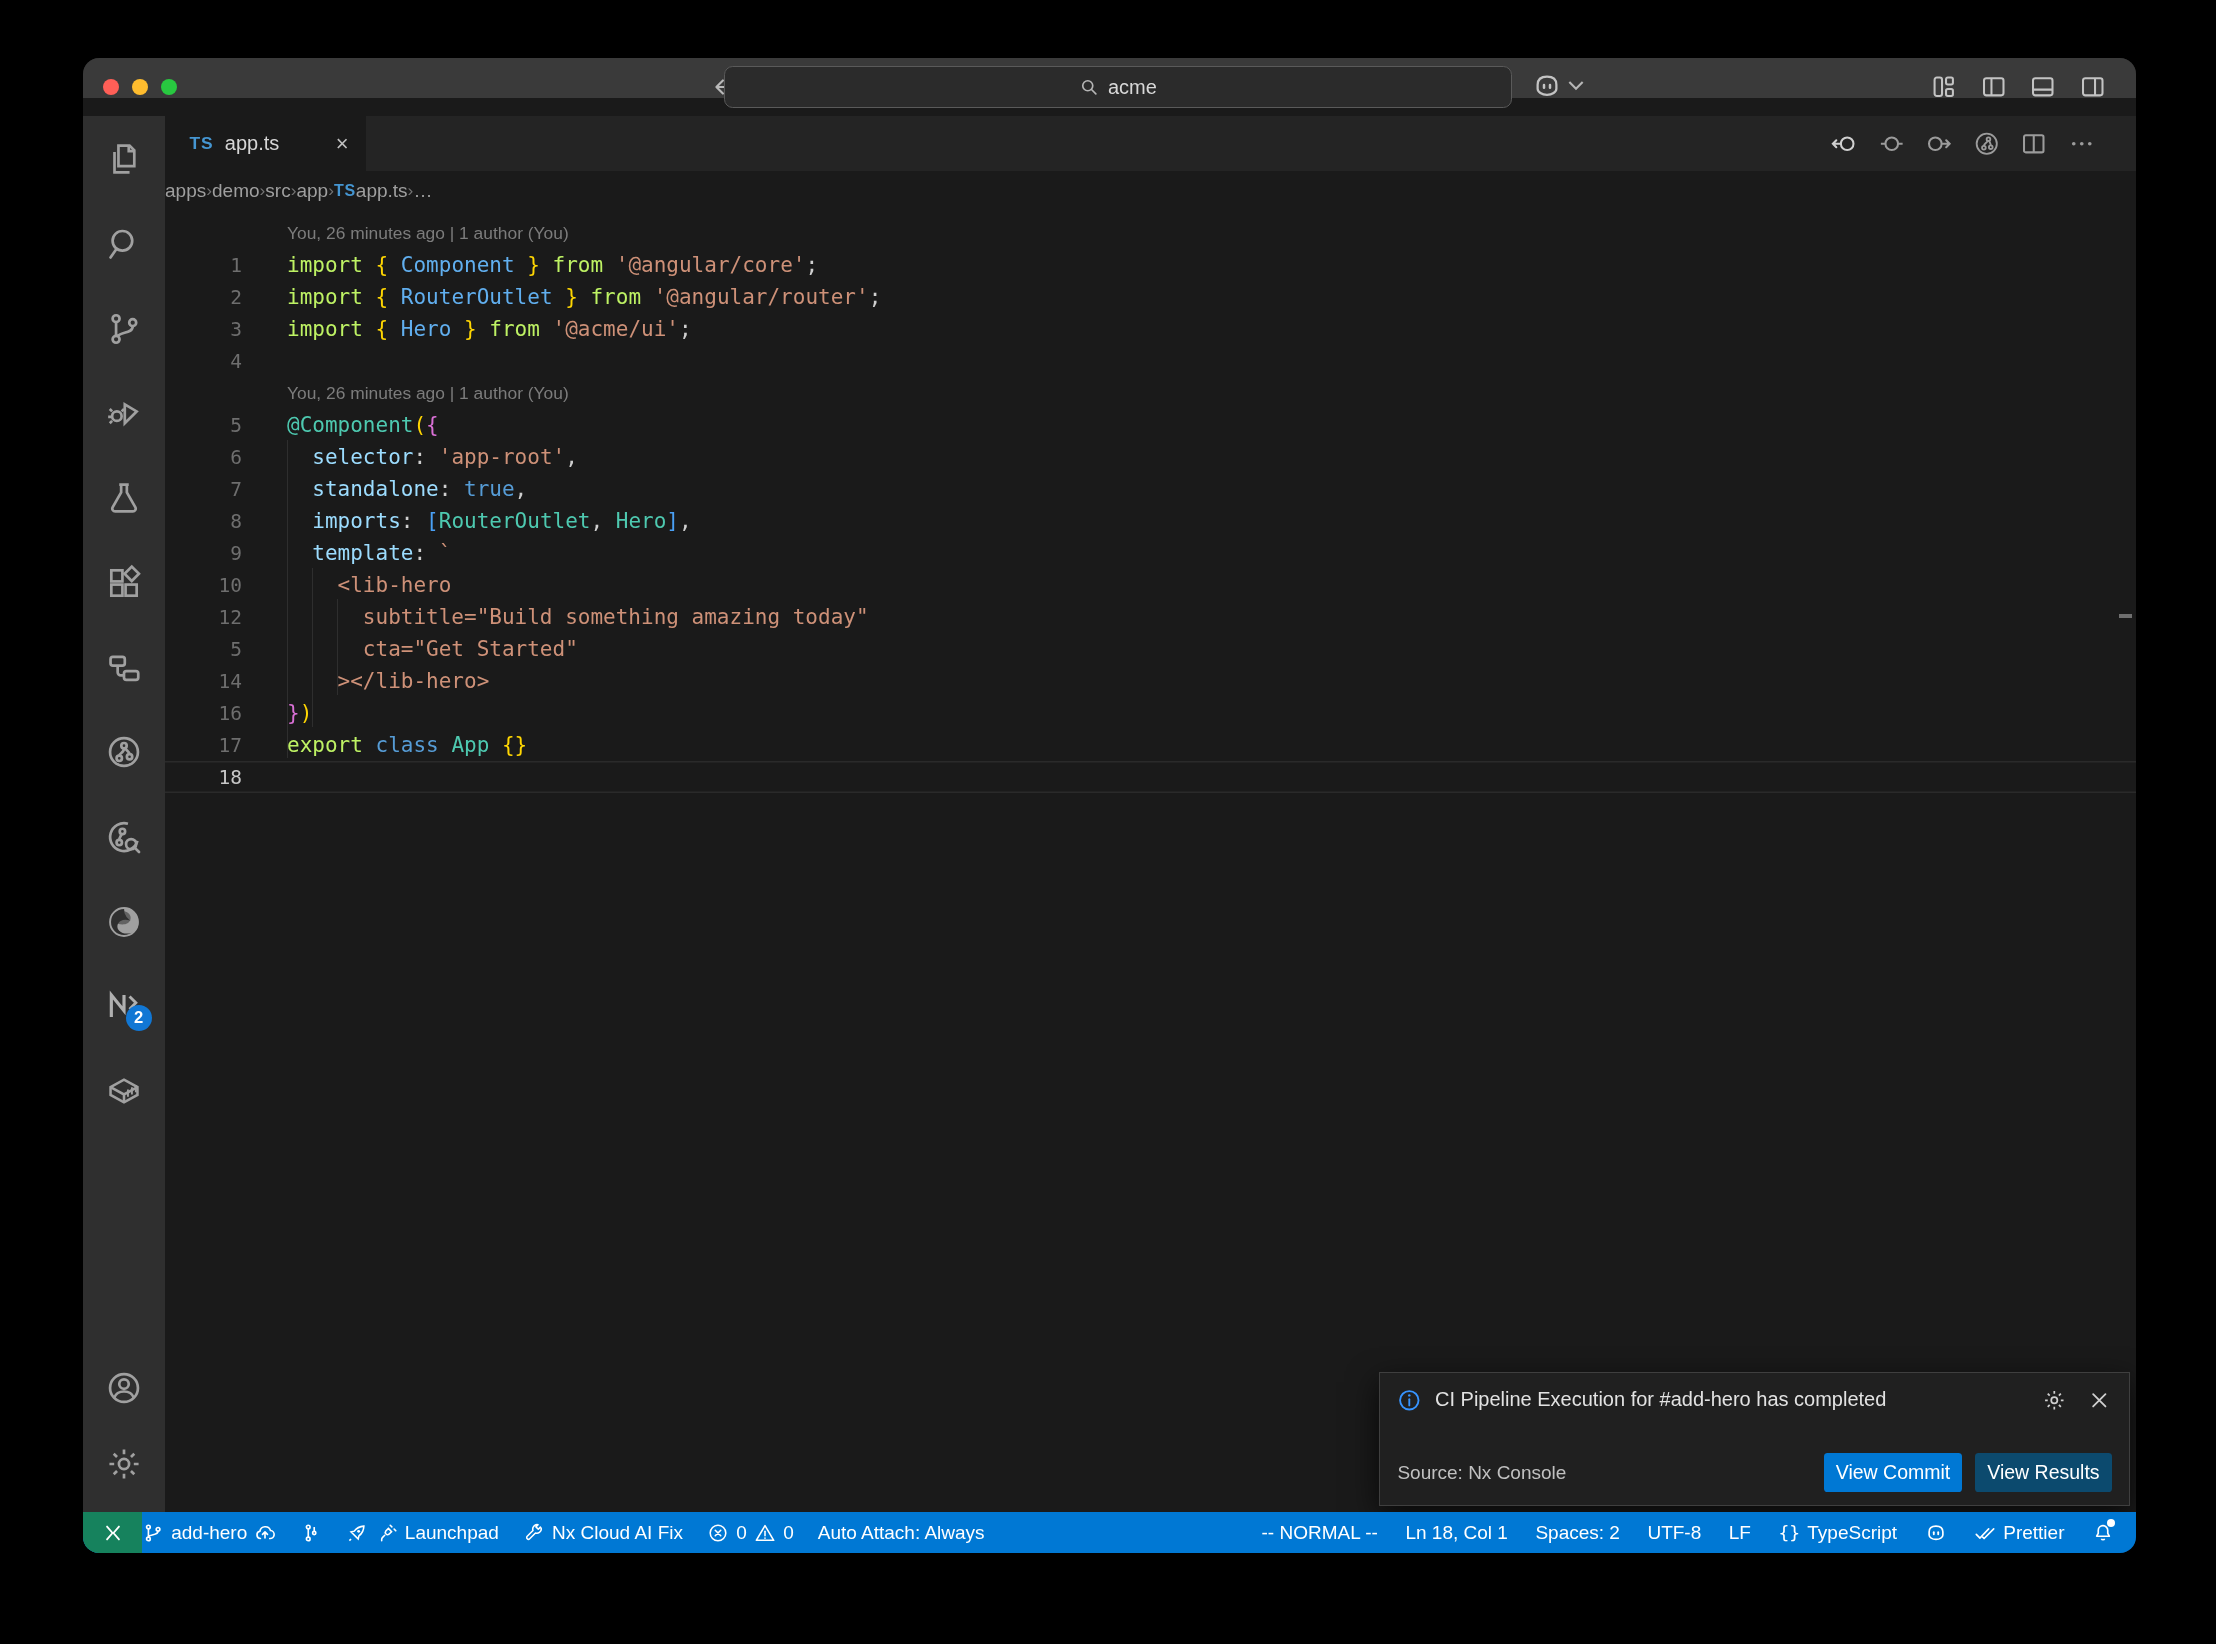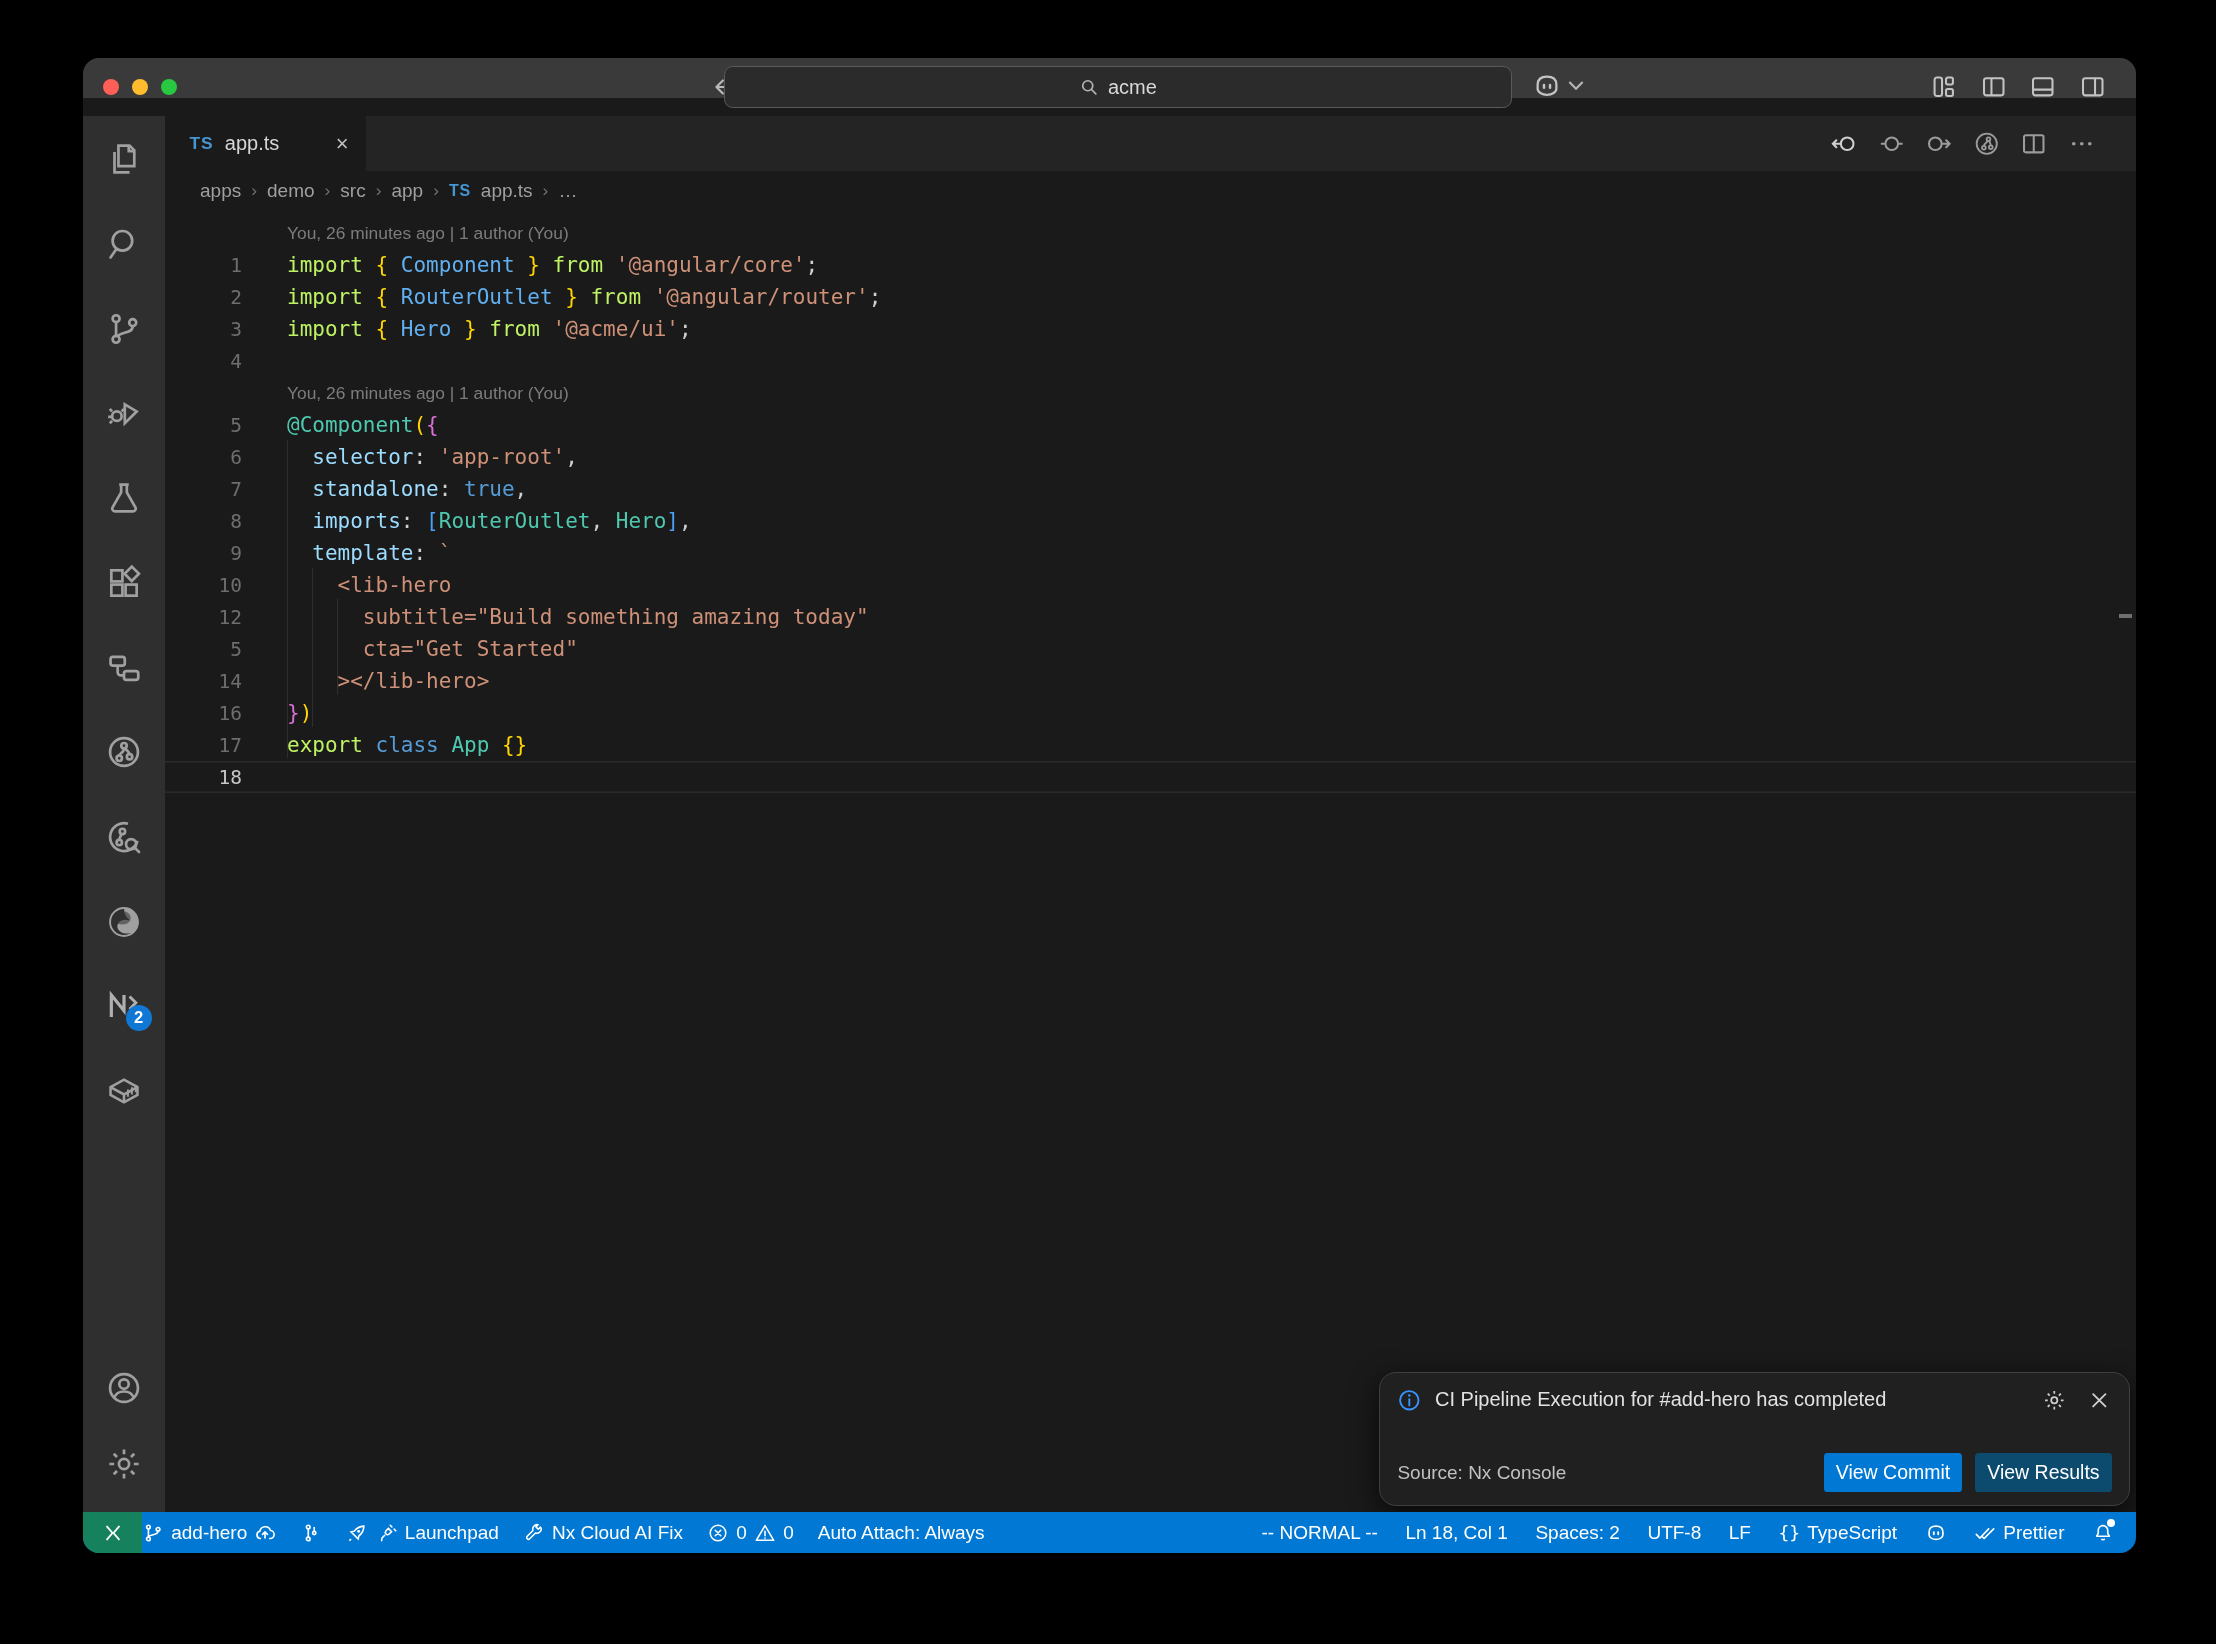--- a/index.html
+++ b/index.html
@@ -39,22 +39,22 @@
   
   .tabs { height:55px; background:#242424; display:flex; align-items:stretch; position:relative; flex:none; }
   .tab { width:201px; background:#1a1a1a; display:flex; align-items:center; padding:0 17.4px 0 24.6px;
     gap:11.6px; color:#d6d6d6; font-size:20px; }
   .tab .close { margin-left:auto; color:#c0c0c0; font-size:22px; }
   .ts-badge { color:#4596d2; font-weight:bold; font-size:17.4px; letter-spacing:0.7px; }
   .editor-actions { position:absolute; right:41px; top:0; height:55px; display:flex; align-items:center; gap:20px; }
   .editor-actions svg { width:27.5px; height:27.5px; }
 
   
-  .crumbs { height:39px; background:#1a1a1a; display:flex; align-items:center; padding-left:35px;
-    color:#9f9f9f; font-size:19px; gap:10px; flex:none; }
+  .crumbs { height:39px; background:#1a1a1a; display:flex; align-items:center; 
+    color:#9f9f9f; font-size:19px; flex:none; }
   .crumbs .sep { color:#737373; font-size:17.4px; }
   .crumbs .ts-badge { font-size:16px; }
 
   
   .editor { flex:1; background:#1a1a1a; position:relative; overflow:hidden; }
   .rows { position:absolute; left:0; top:7.2px; right:0; }
   .row { height:32px; display:flex; align-items:center; }
   .ln { width:122px; padding-right:45px; text-align:right; flex:none;
     font-family:"DejaVu Sans Mono", monospace; font-size:19.5px; color:#6e6e6e; }
   .codeln { font-family:"DejaVu Sans Mono", monospace; font-size:21px; white-space:pre; }
@@ -62,21 +62,21 @@
   .row.active { box-shadow:inset 0 1.4px 0 0 #2a2a2a, inset 0 -1.4px 0 0 #2a2a2a; }
   .row.active .ln { color:#c6c6c6; }
   .tk-kw{color:#bef264;} .tk-kwb{color:#569cd6;} .tk-nm{color:#61afef;} .tk-teal{color:#4ec9b0;}
   .tk-prop{color:#9cdcfe;} .tk-str{color:#ce9178;} .tk-pun{color:#cfcfcf;}
   .tk-b1{color:#ffd602;} .tk-b2{color:#da70d6;} .tk-b3{color:#4aa0f5;} .tk-dec{color:#4ec9b0;}
   .guide { position:absolute; width:1.4px; background:#2e2e2e; }
   .ov-marker { position:absolute; right:4.3px; width:13px; height:4.3px; background:#6f6f6f; }
 
   
   .toast { position:absolute; left:1296px; top:1314px; width:751px; height:134px;
-    background:#202020; border:1.4px solid #3f3f3f; border-radius:17px;
+    background:#202020; border:1.4px solid #3f3f3f; border-radius:0;
     box-shadow:0 8.7px 29px rgba(0,0,0,.7); padding:14.5px 17.4px 13px 17.4px; display:flex; flex-direction:column; }
   .toast-head { display:flex; align-items:center; gap:13px; }
   .toast-head svg { width:24.6px; height:24.6px; flex:none; }
   .toast-title { flex:1; color:#e2e2e2; font-size:20px; }
   .toast-actions { display:flex; gap:20px; align-items:center; }
   .toast-foot { margin-top:auto; display:flex; align-items:center; }
   .toast-src { color:#c0c0c0; font-size:19px; }
   .btn { margin-left:13px; padding:8px 12px; border-radius:3.6px; font-size:19.5px; color:#fff; }
   .btn-primary { background:#0078d4; margin-left:auto; }
   .btn-secondary { background:#0c4a6e; }

